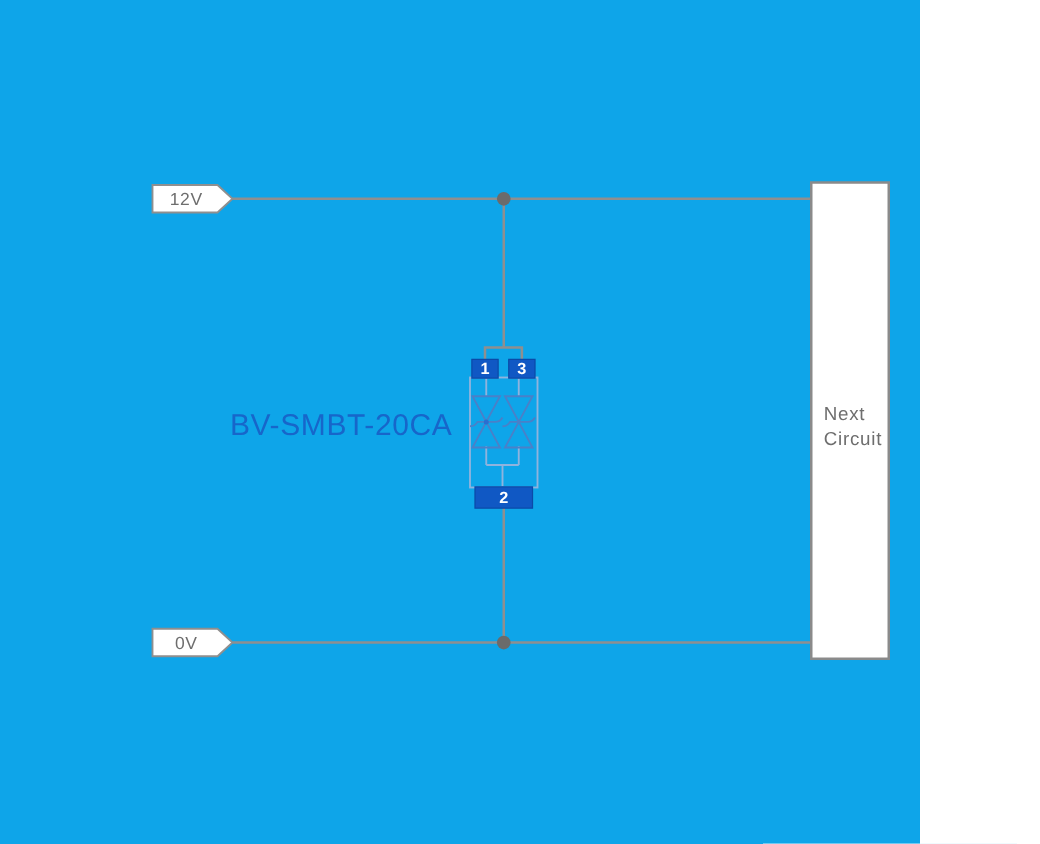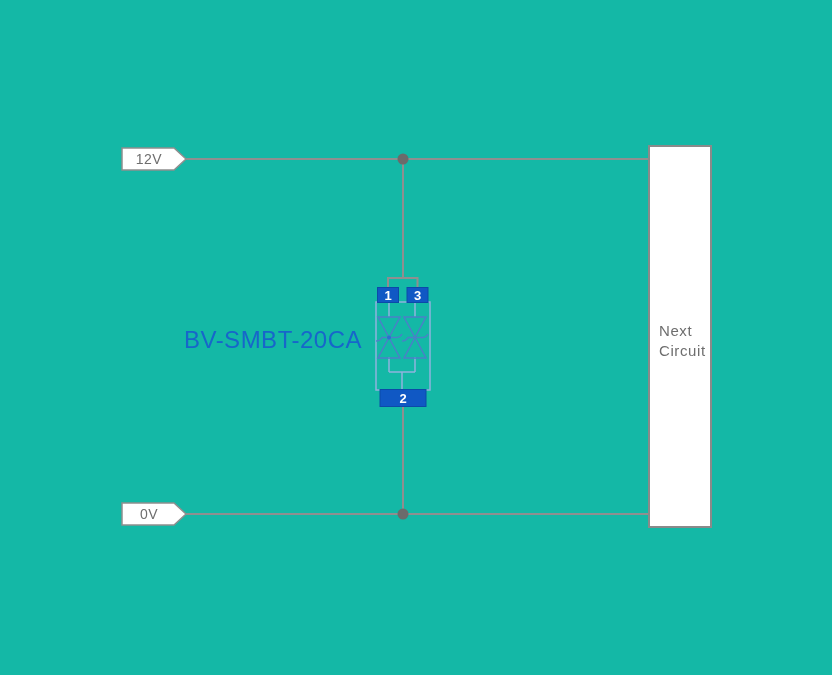--- a/index.html
+++ b/index.html
@@ -6,23 +6,23 @@
     margin: 0;
     padding: 0;
     background: #ffffff;
     width: 832px;
     height: 675px;
     overflow: hidden;
     font-family: "Liberation Sans", sans-serif;
   }
   .canvas {
     position: relative;
-    width: 832px;
+    width: 736px;
     height: 675px;
-    background: #14b8a6;
+    background: #0ea5e9;
   }
   svg text {
     font-family: "Liberation Sans", sans-serif;
   }
   .wire        { stroke: #8f8f8f; stroke-width: 2; fill: none; }
   .flag-shape  { fill: #ffffff; stroke: #8f8f8f; stroke-width: 1.5; }
   .flag-text   { fill: #6e6e6e; font-size: 14px; letter-spacing: 0.5px; }
   .junction    { fill: #6b6b6b; stroke: none; }
   .box-shape   { fill: #ffffff; stroke: #8a8a8a; stroke-width: 2; }
   .box-text    { fill: #6e6e6e; font-size: 15px; letter-spacing: 0.6px; }

